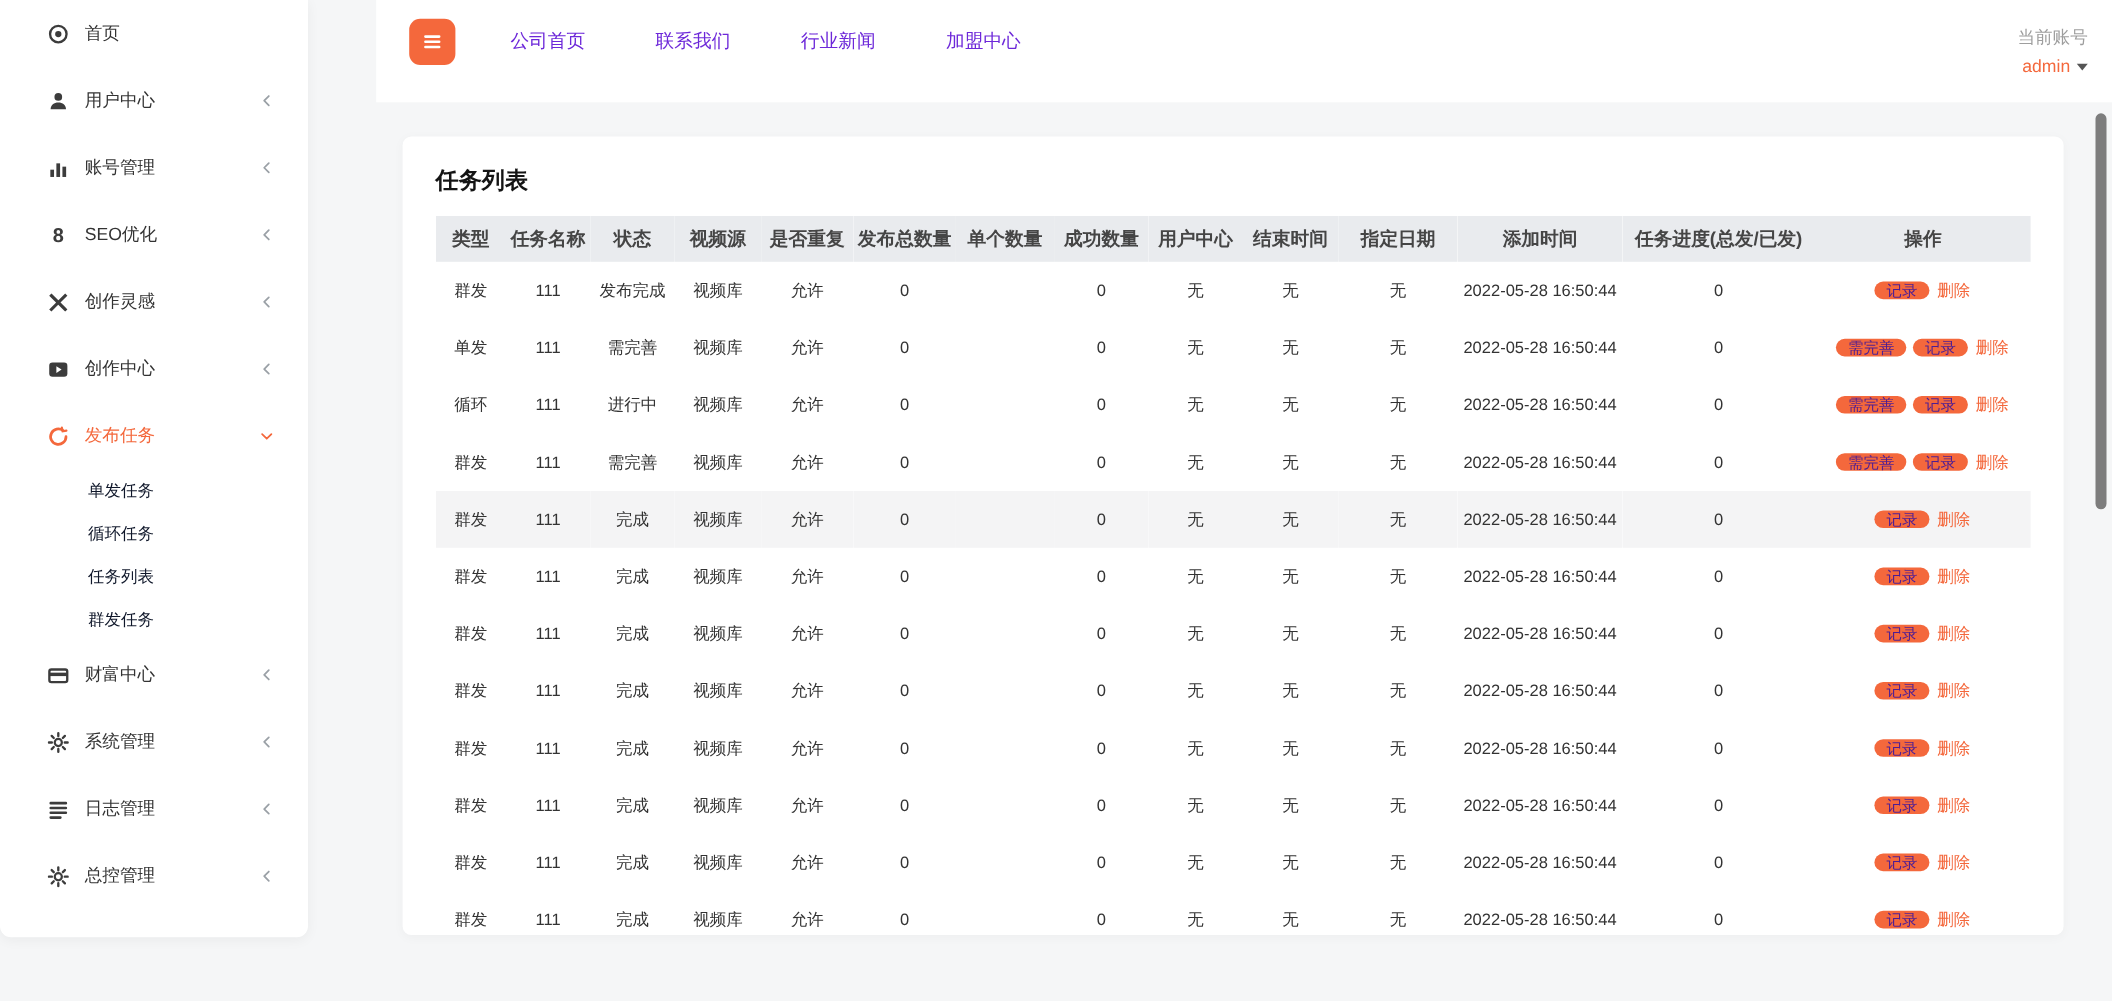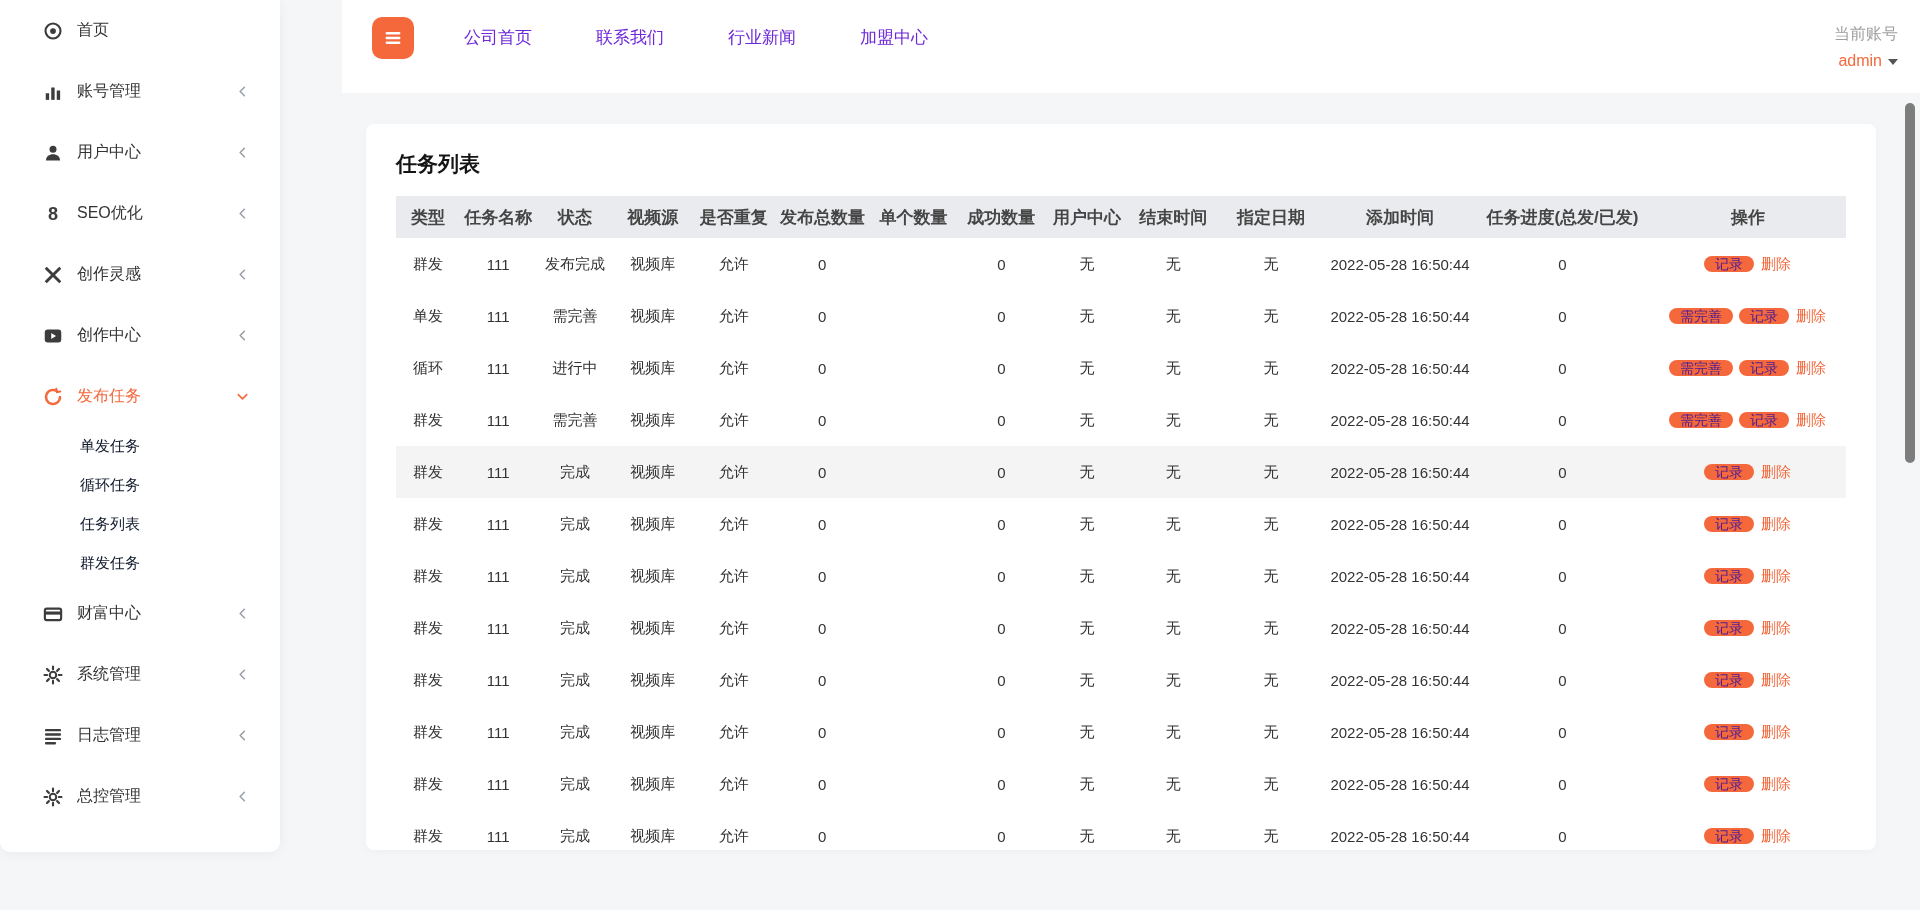--- a/index.html
+++ b/index.html
@@ -90,40 +90,40 @@
           <svg viewBox="0 0 16 16">
             <circle cx="8" cy="8" r="6" fill="none" stroke="currentColor" stroke-width="1.7"></circle>
             <circle cx="8" cy="8" r="2.3" fill="currentColor"></circle>
           </svg>
         </span>
         <span>首页</span>
       </div>
       <div class="side-item">
         <span class="icon mi">
           <svg viewBox="0 0 16 16">
+            <circle cx="8" cy="4.9" r="2.8" fill="currentColor"></circle>
+            <path d="M2.4 13.9c0-3.1 2.5-4.9 5.6-4.9s5.6 1.8 5.6 4.9z" fill="currentColor"></path>
+          </svg>
+        </span>
+        <span>用户中心</span>
+        <span class="icon chevron">
+          <svg viewBox="0 0 16 16">
+            <path d="M10 3.5L5.5 8l4.5 4.5" fill="none" stroke="currentColor" stroke-width="1.7" stroke-linecap="round" stroke-linejoin="round"></path>
+          </svg>
+        </span>
+      </div>
+      <div class="side-item">
+        <span class="icon mi">
+          <svg viewBox="0 0 16 16">
             <rect x="2.2" y="9" width="2.7" height="5.3" fill="currentColor"></rect>
             <rect x="6.6" y="4.4" width="2.7" height="9.9" fill="currentColor"></rect>
             <rect x="11" y="6.8" width="2.7" height="7.5" fill="currentColor"></rect>
           </svg>
         </span>
         <span>账号管理</span>
-        <span class="icon chevron">
-          <svg viewBox="0 0 16 16">
-            <path d="M10 3.5L5.5 8l4.5 4.5" fill="none" stroke="currentColor" stroke-width="1.7" stroke-linecap="round" stroke-linejoin="round"></path>
-          </svg>
-        </span>
-      </div>
-      <div class="side-item">
-        <span class="icon mi">
-          <svg viewBox="0 0 16 16">
-            <circle cx="8" cy="4.9" r="2.8" fill="currentColor"></circle>
-            <path d="M2.4 13.9c0-3.1 2.5-4.9 5.6-4.9s5.6 1.8 5.6 4.9z" fill="currentColor"></path>
-          </svg>
-        </span>
-        <span>用户中心</span>
         <span class="icon chevron">
           <svg viewBox="0 0 16 16">
             <path d="M10 3.5L5.5 8l4.5 4.5" fill="none" stroke="currentColor" stroke-width="1.7" stroke-linecap="round" stroke-linejoin="round"></path>
           </svg>
         </span>
       </div>
       <div class="side-item">
         <span class="icon mi">
           <svg viewBox="0 0 16 16">
             <text x="8" y="13" text-anchor="middle" font-size="14.5" font-weight="bold" fill="currentColor">8</text>

